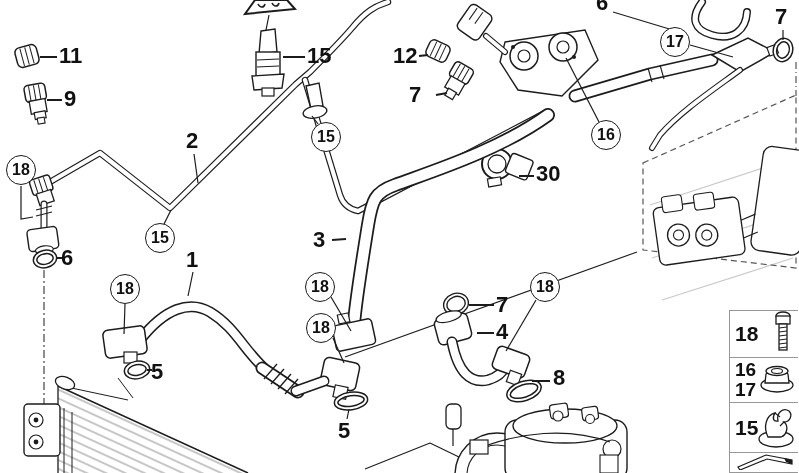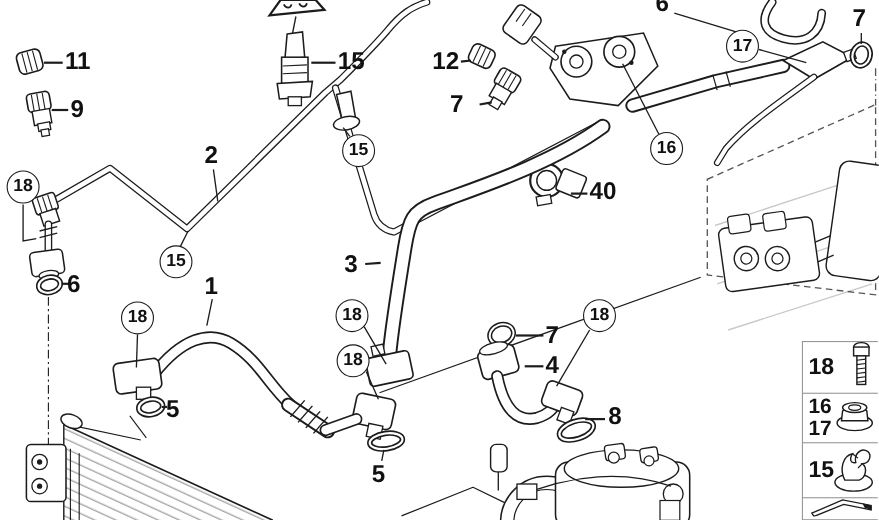--- a/index.html
+++ b/index.html
@@ -313,21 +313,21 @@
   </svg>
 
   <div class="plbl" style="left:59px;top:45px;">11</div>
   <div class="plbl" style="left:64px;top:88px;">9</div>
   <div class="plbl" style="left:307px;top:45px;">15</div>
   <div class="plbl" style="left:186px;top:130px;">2</div>
   <div class="plbl" style="left:393px;top:45px;">12</div>
   <div class="plbl" style="left:409px;top:84px;">7</div>
   <div class="plbl" style="left:596px;top:-8px;">6</div>
   <div class="plbl" style="left:775px;top:6px;">7</div>
-  <div class="plbl" style="left:536px;top:163px;">40</div>
+  <div class="plbl" style="left:536px;top:163px;">30</div>
   <div class="plbl" style="left:313px;top:229px;">3</div>
   <div class="plbl" style="left:186px;top:249px;">1</div>
   <div class="plbl" style="left:61px;top:247px;">6</div>
   <div class="plbl" style="left:151px;top:361px;">5</div>
   <div class="plbl" style="left:338px;top:420px;">5</div>
   <div class="plbl" style="left:496px;top:294px;">7</div>
   <div class="plbl" style="left:496px;top:321px;">4</div>
   <div class="plbl" style="left:553px;top:367px;">8</div>
 
   <div class="circ" style="left:6px;top:155px;">

